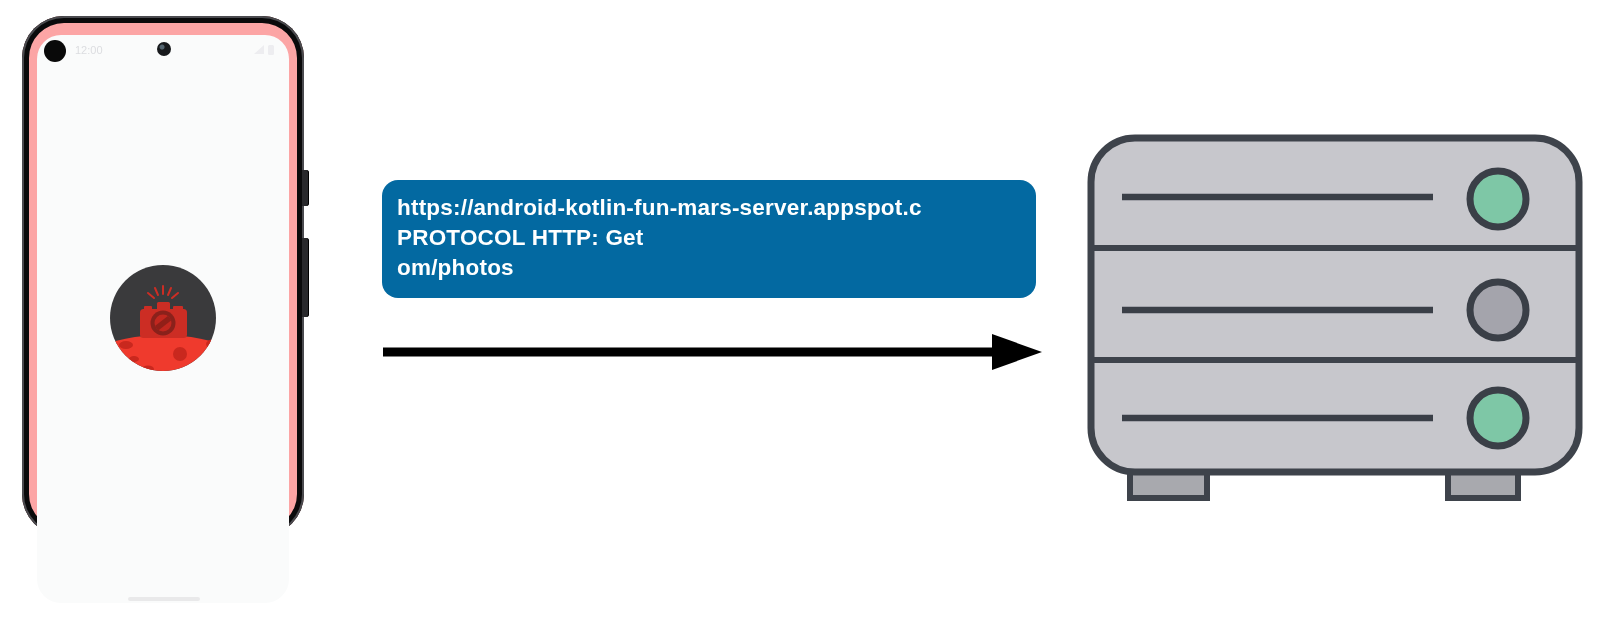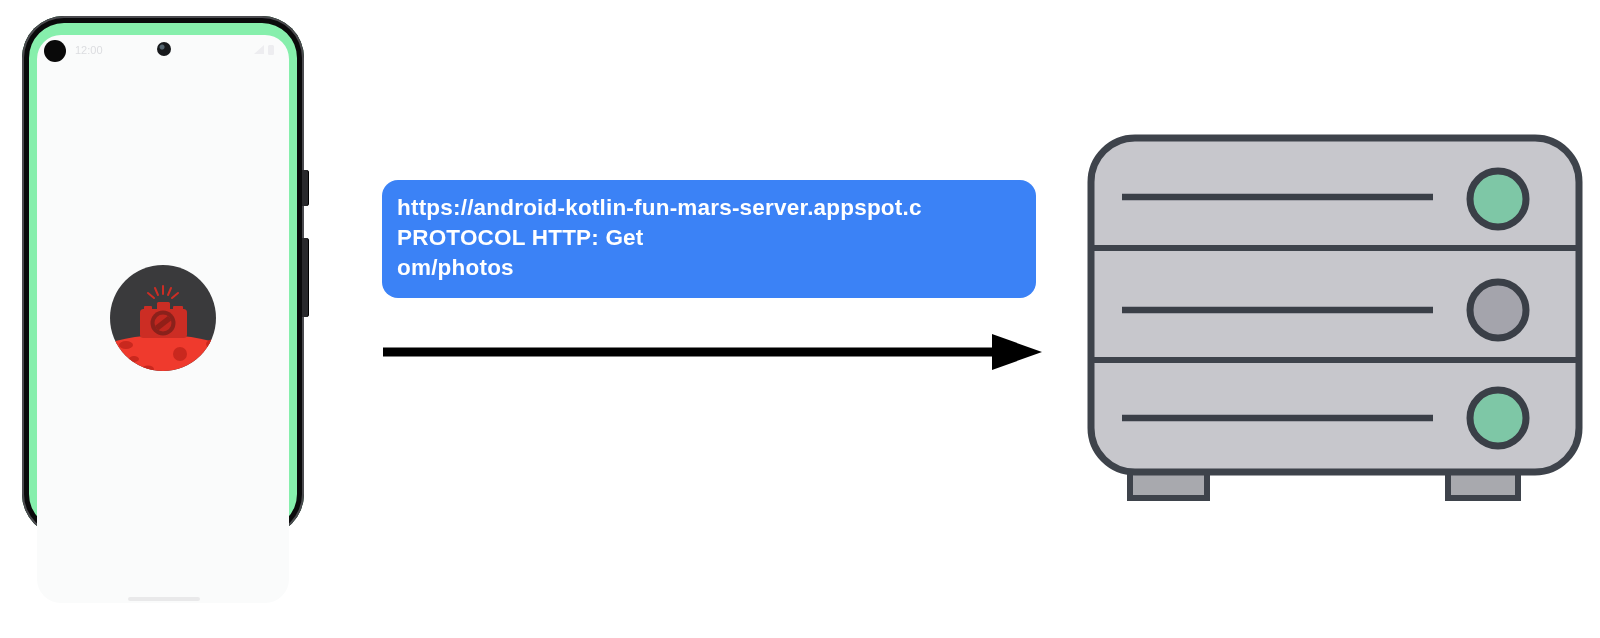--- a/index.html
+++ b/index.html
@@ -5,41 +5,41 @@
   html,body{margin:0;padding:0;}
   body{
     width:1600px;height:638px;background:#ffffff;position:relative;overflow:hidden;
     font-family:"Liberation Sans","DejaVu Sans",sans-serif;
   }
   .abs{position:absolute;}
 
   
   .phone{
     left:22px;top:16px;width:282px;height:520px;border-radius:42px;
-    background:#86efac;
+    background:#fca5a5;
     box-shadow:inset 0 0 0 2px #4b4b4f, inset 0 0 0 7px #0a0a0b;
   }
   .side-btn{position:absolute;right:-5px;width:7px;background:#29292c;border-radius:0 3px 3px 0;box-shadow:inset -1px 0 0 #000;}
   .btn-power{top:154px;height:36px;}
   .btn-volume{top:222px;height:79px;}
   .screen{
     position:absolute;left:15px;top:19px;width:252px;height:568px;border-radius:24px;
     background:#fafbfb;overflow:hidden;
   }
   .status-dot{position:absolute;left:7px;top:5px;width:22px;height:22px;border-radius:50%;background:#090909;}
   .status-time{position:absolute;left:38px;top:9px;font-size:11px;font-weight:500;color:#dcdde0;}
   .punch-hole{position:absolute;left:120px;top:7px;width:14px;height:14px;border-radius:50%;
     background:radial-gradient(circle at 36% 36%, #53646f 0 2px, #17191c 3px);}
   .status-right{position:absolute;left:216px;top:8px;width:30px;height:14px;}
   .logo{position:absolute;left:73px;top:230px;width:106px;height:106px;}
   .home-indicator{position:absolute;left:91px;top:562px;width:72px;height:4px;border-radius:2px;background:#e9e9ea;}
 
   
   .request-box{
-    left:382px;top:180px;width:654px;height:118px;border-radius:16px;background:#3b82f6;
+    left:382px;top:180px;width:654px;height:118px;border-radius:16px;background:#0369a1;
     box-sizing:border-box;padding:13px 14px 0 15px;
   }
   .request-line{
     color:#ffffff;font-weight:bold;font-size:22.5px;line-height:30px;white-space:nowrap;
     letter-spacing:0.2px;
   }
 
   
   .arrow-svg{left:380px;top:330px;width:666px;height:44px;}
 

